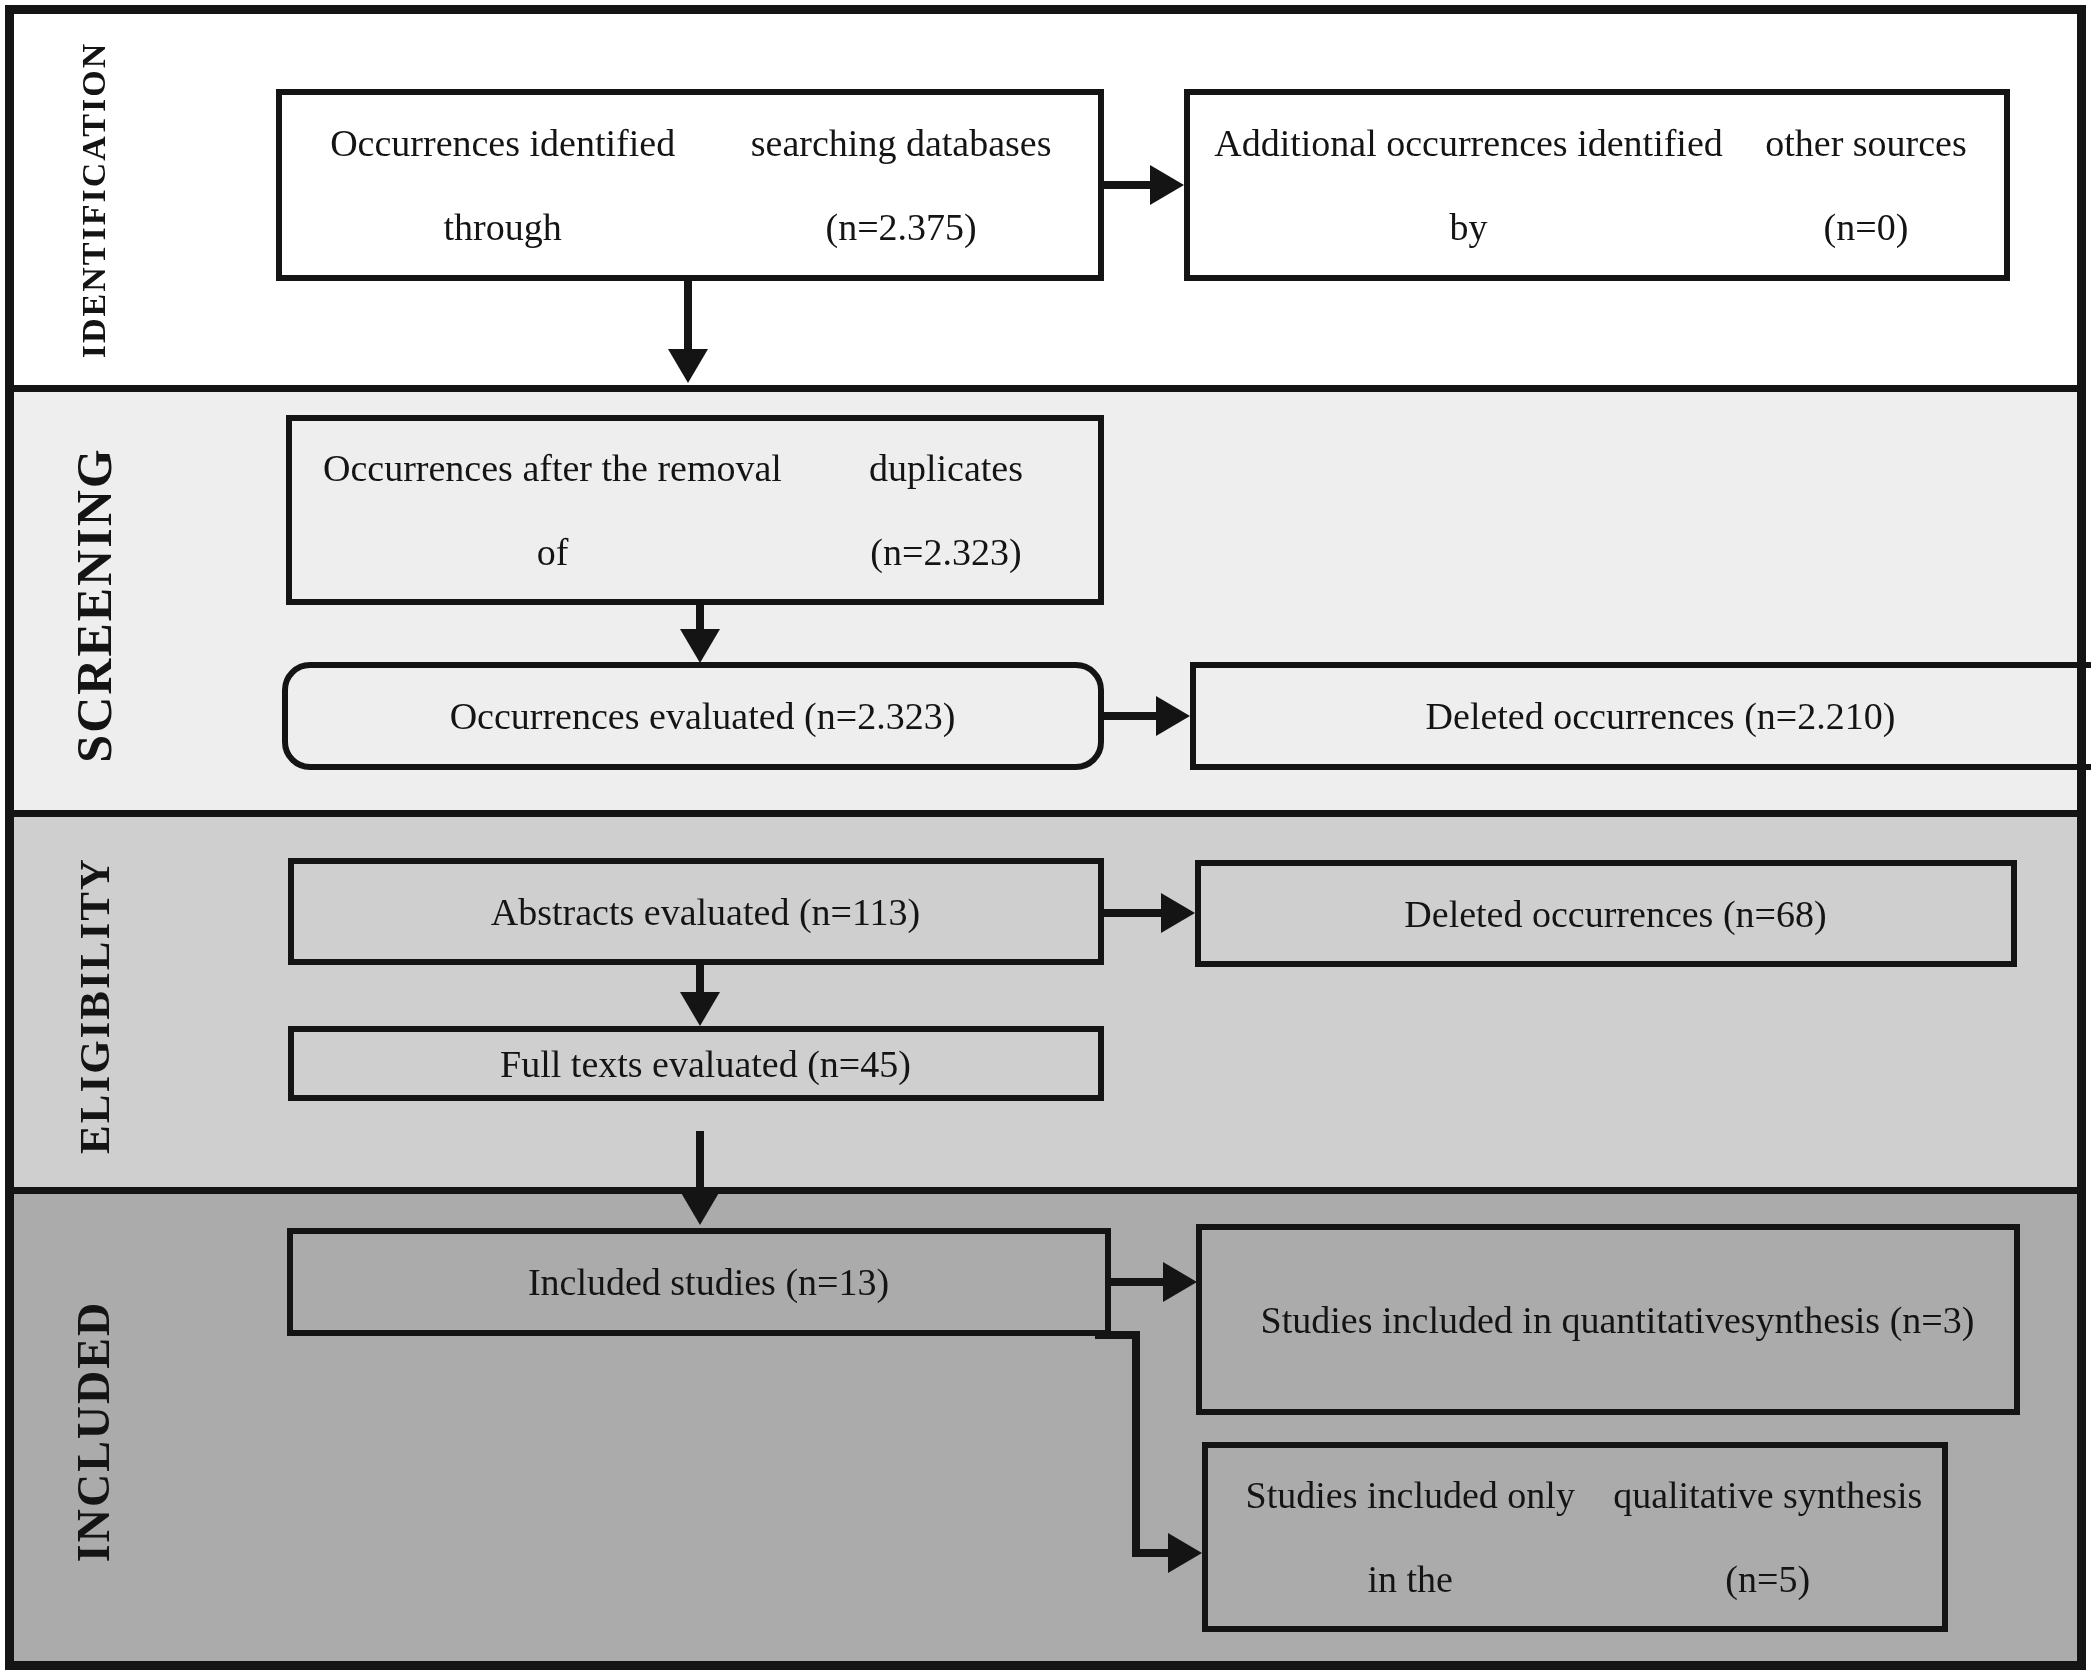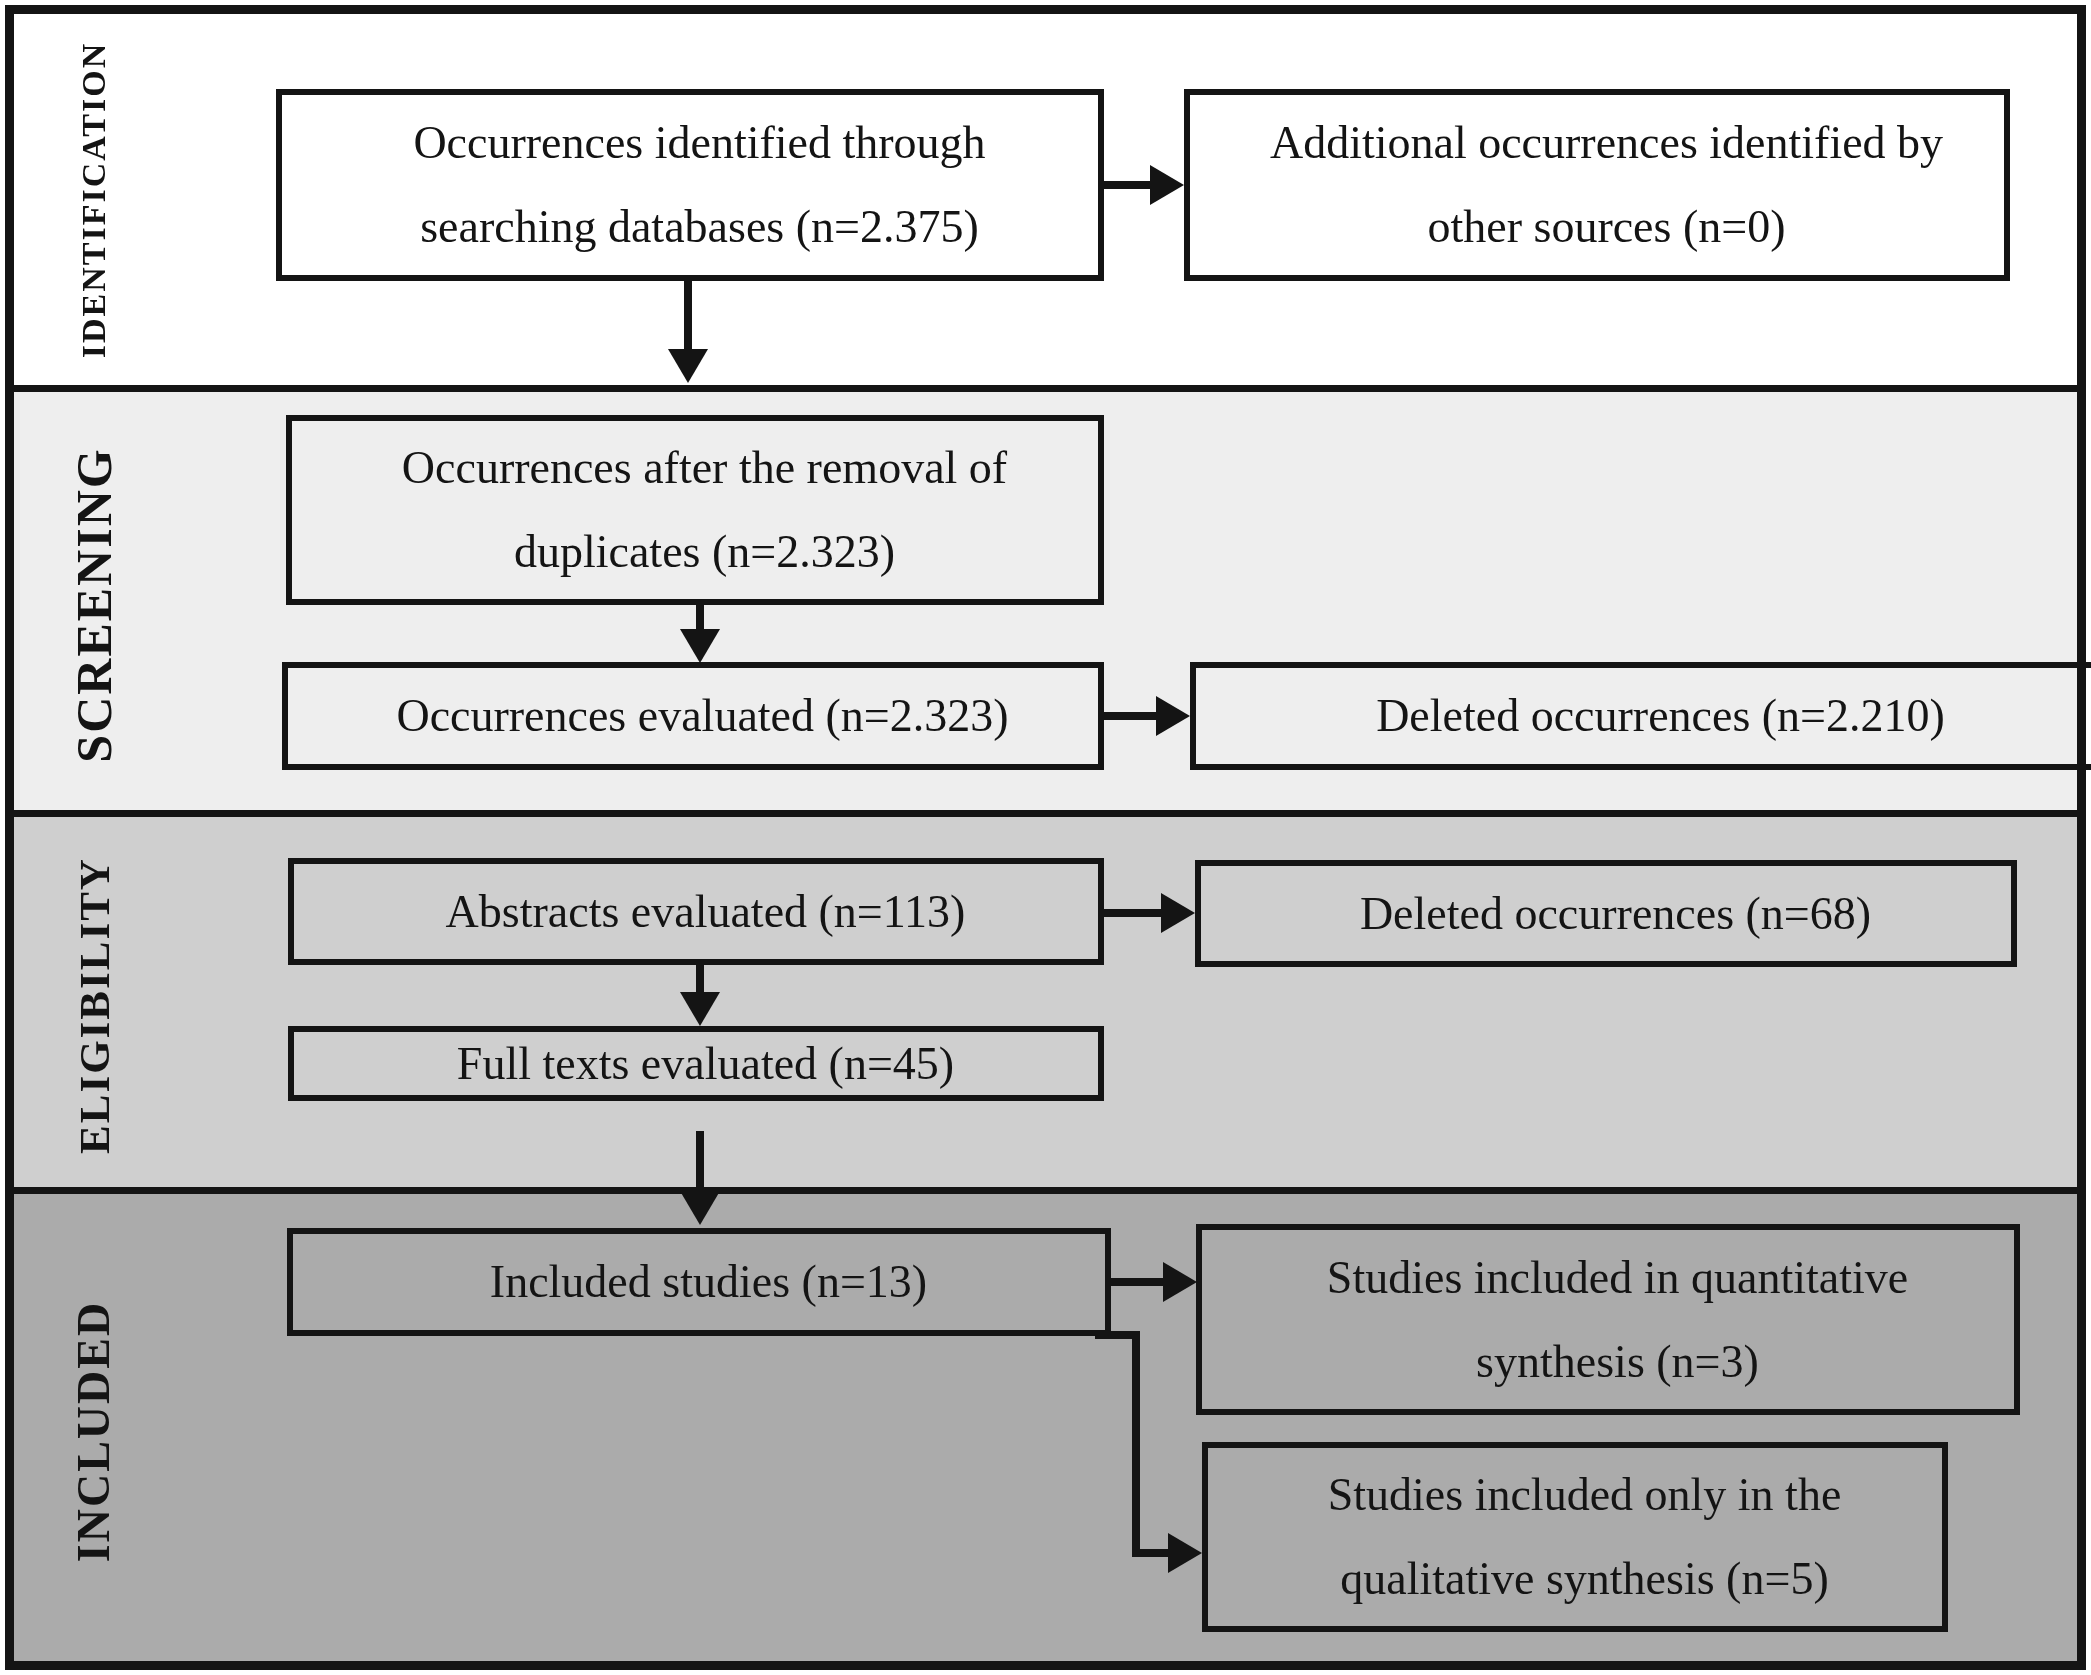--- a/index.html
+++ b/index.html
@@ -40,34 +40,34 @@
   }
   .band-identification .band-label span{font-size:34px;}
   .band-screening .band-label span{font-size:50px;}
   .band-eligibility .band-label span{font-size:43px;}
   .band-included .band-label span{font-size:46px;}
 
   .box{
     position:absolute;
     border:6px solid var(--line);
     box-sizing:border-box;
-    display:flex;flex-direction:column;
+    display:flex;
     align-items:center;justify-content:center;
     text-align:center;
-    font-size:46px;
+    font-size:38px;
     line-height:84px;
     z-index:2;
     background:transparent;
     padding-left:19px;
   }
   .box.white{background:#ffffff;}
   .b1{left:276px;top:89px;width:828px;height:192px;}
   .b2{left:1184px;top:89px;width:826px;height:192px;}
   .b3{left:286px;top:415px;width:818px;height:190px;}
-  .b5{left:282px;top:662px;width:822px;height:108px;}
+  .b5{left:282px;top:662px;width:822px;height:108px;border-radius:28px;}
   .b4{left:1190px;top:662px;width:922px;height:108px;}
   .b6{left:288px;top:858px;width:816px;height:107px;}
   .b7{left:1195px;top:860px;width:822px;height:107px;}
   .b8{left:288px;top:1026px;width:816px;height:75px;}
   .b9{left:287px;top:1228px;width:824px;height:108px;}
   .b10{left:1196px;top:1224px;width:824px;height:191px;}
   .b11{left:1202px;top:1442px;width:746px;height:190px;}
 
   .shaft{position:absolute;background:var(--line);z-index:3;}
   .head{position:absolute;width:0;height:0;z-index:3;}

